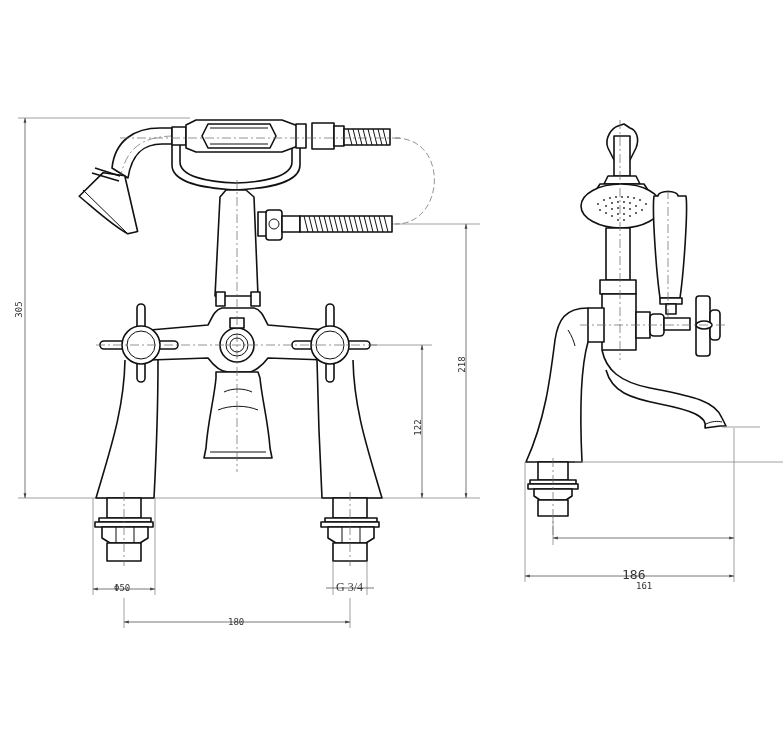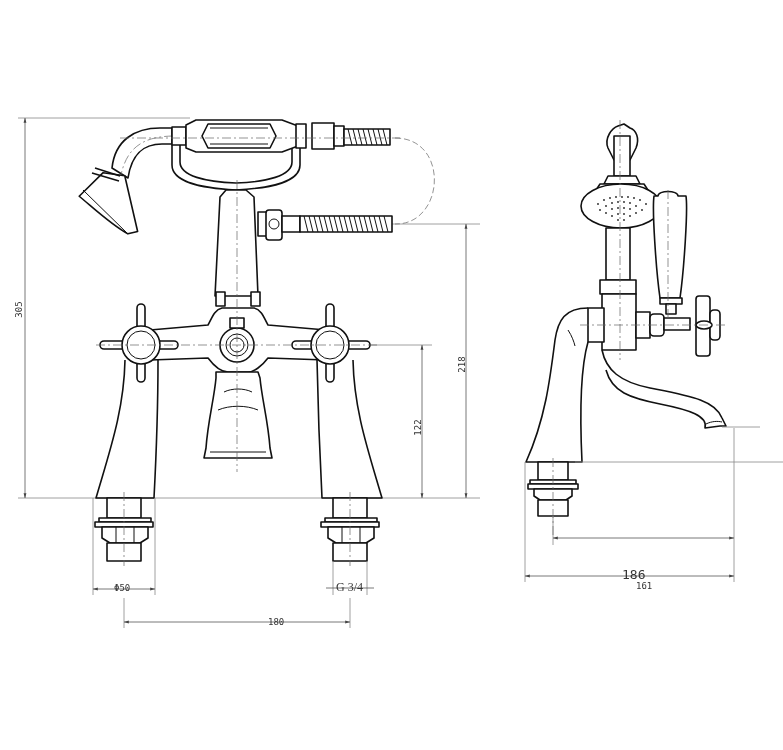--- a/index.html
+++ b/index.html
@@ -240,20 +240,20 @@
 <div style="position:absolute;left:407px;top:418px;transform:rotate(-90deg);">
   <span style="font-family:'DejaVu Sans Mono',monospace;font-size:9px;color:#333;">122</span>
 </div>
 <div style="position:absolute;left:114px;top:576px;text-align:center;">
   <span style="font-family:'DejaVu Sans Mono',monospace;font-size:9px;color:#333;">Φ50</span>
 </div>
 <div style="position:absolute;left:336px;top:576px;">
   <span style="font-family:Liberation Serif, serif;font-size:12px;color:#333;">G 3/4</span>
 </div>
 <div style="position:absolute;left:228px;top:610px;">
-  <span style="font-family:'DejaVu Sans Mono',monospace;font-size:9px;color:#333;margin-left:40px;">180</span>
+  <span style="font-family:'DejaVu Sans Mono',monospace;font-size:9px;color:#333;">180</span>
 </div>
 <div style="position:absolute;left:636px;top:526px;margin-top:48px;">
   <span style="font-family:'DejaVu Sans Mono',monospace;font-size:9px;color:#333;">161</span>
 </div>
 <div style="position:absolute;left:622px;top:564px;">
   <span style="font-family:'DejaVu Sans Mono',monospace;font-size:13px;color:#333;">186</span>
 </div>
 
 </body></html>

